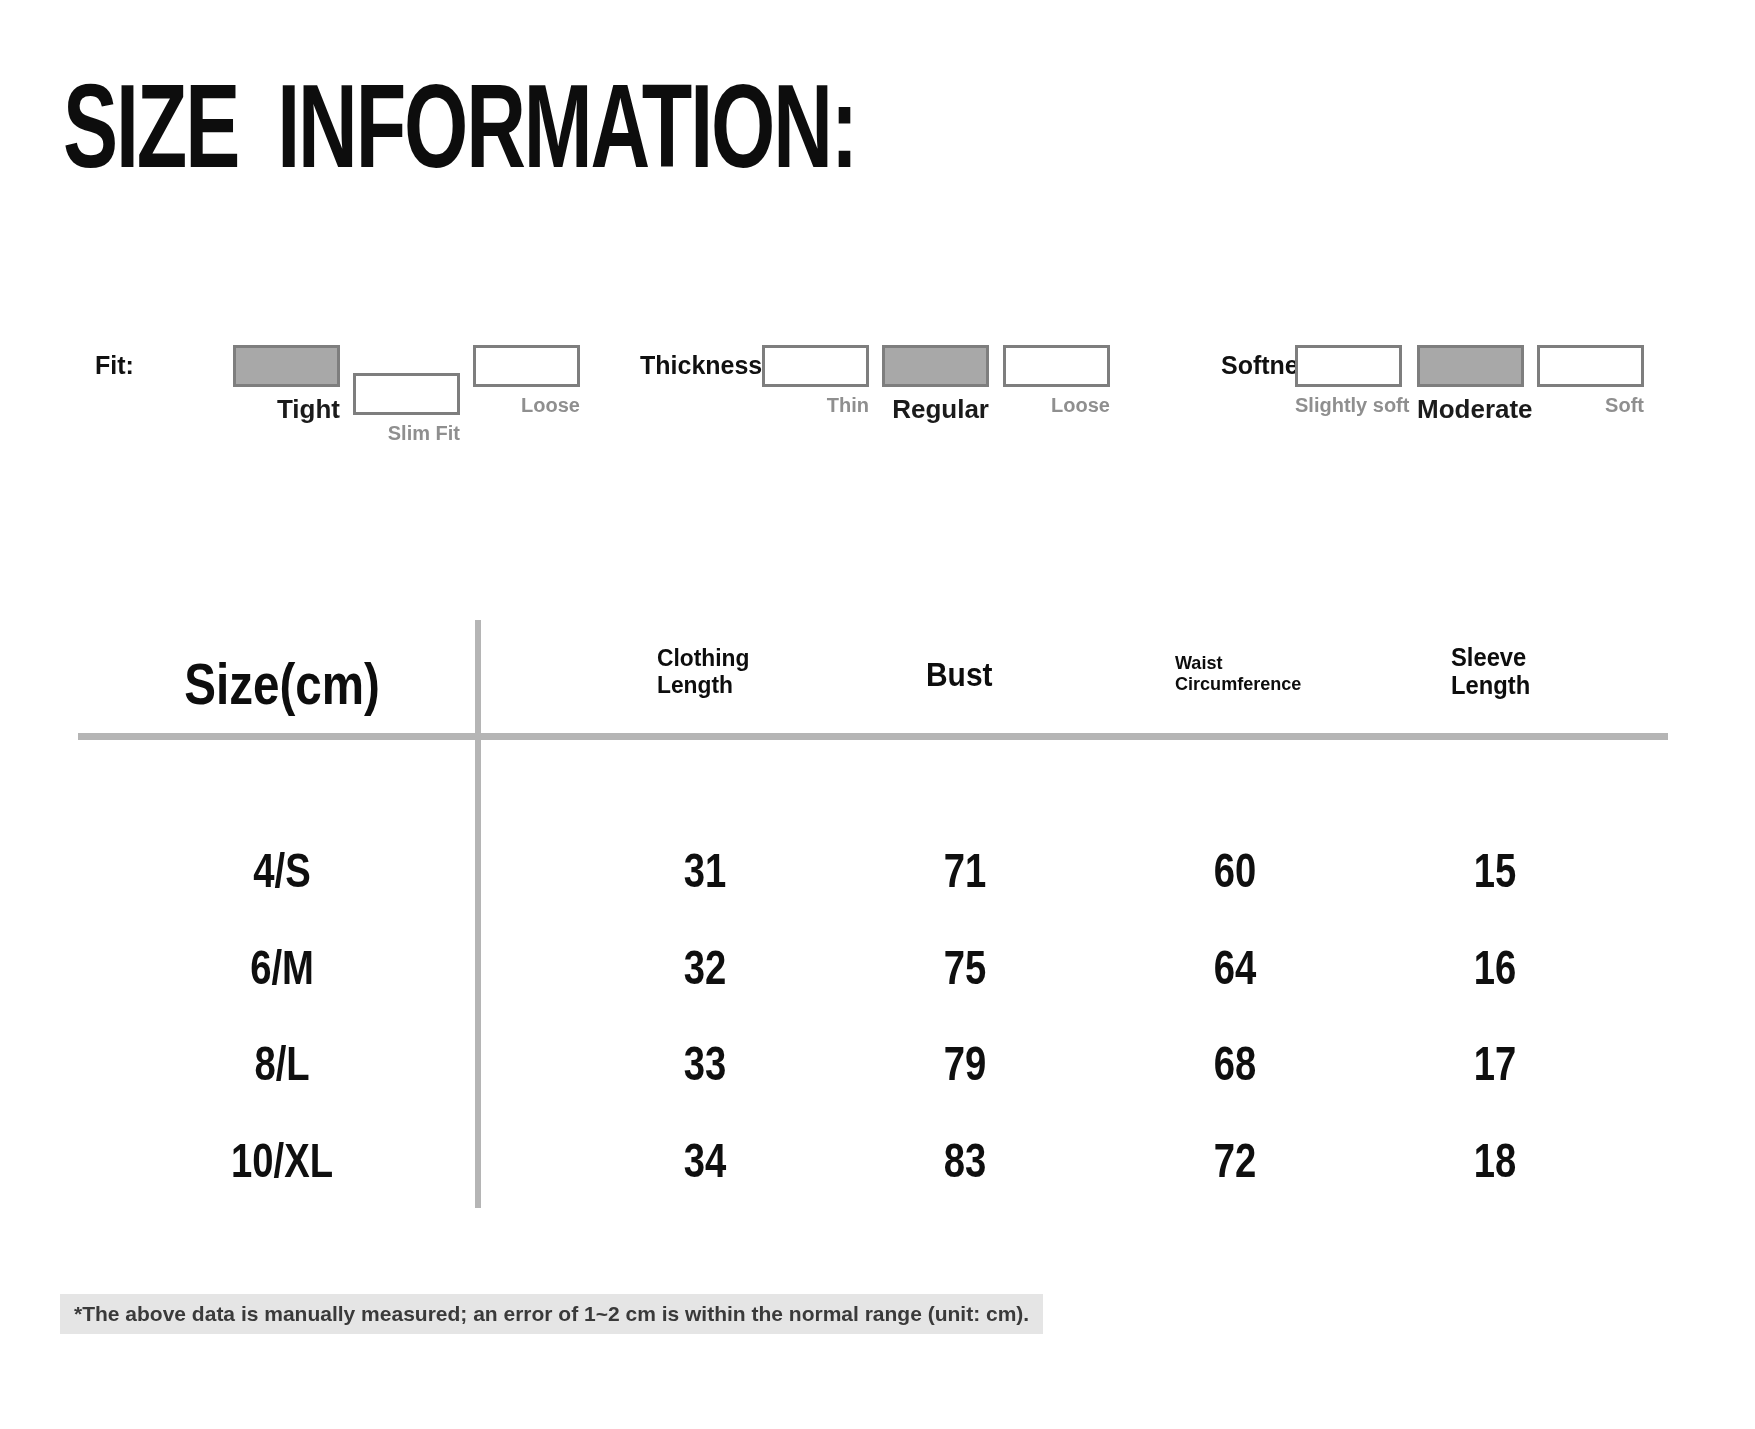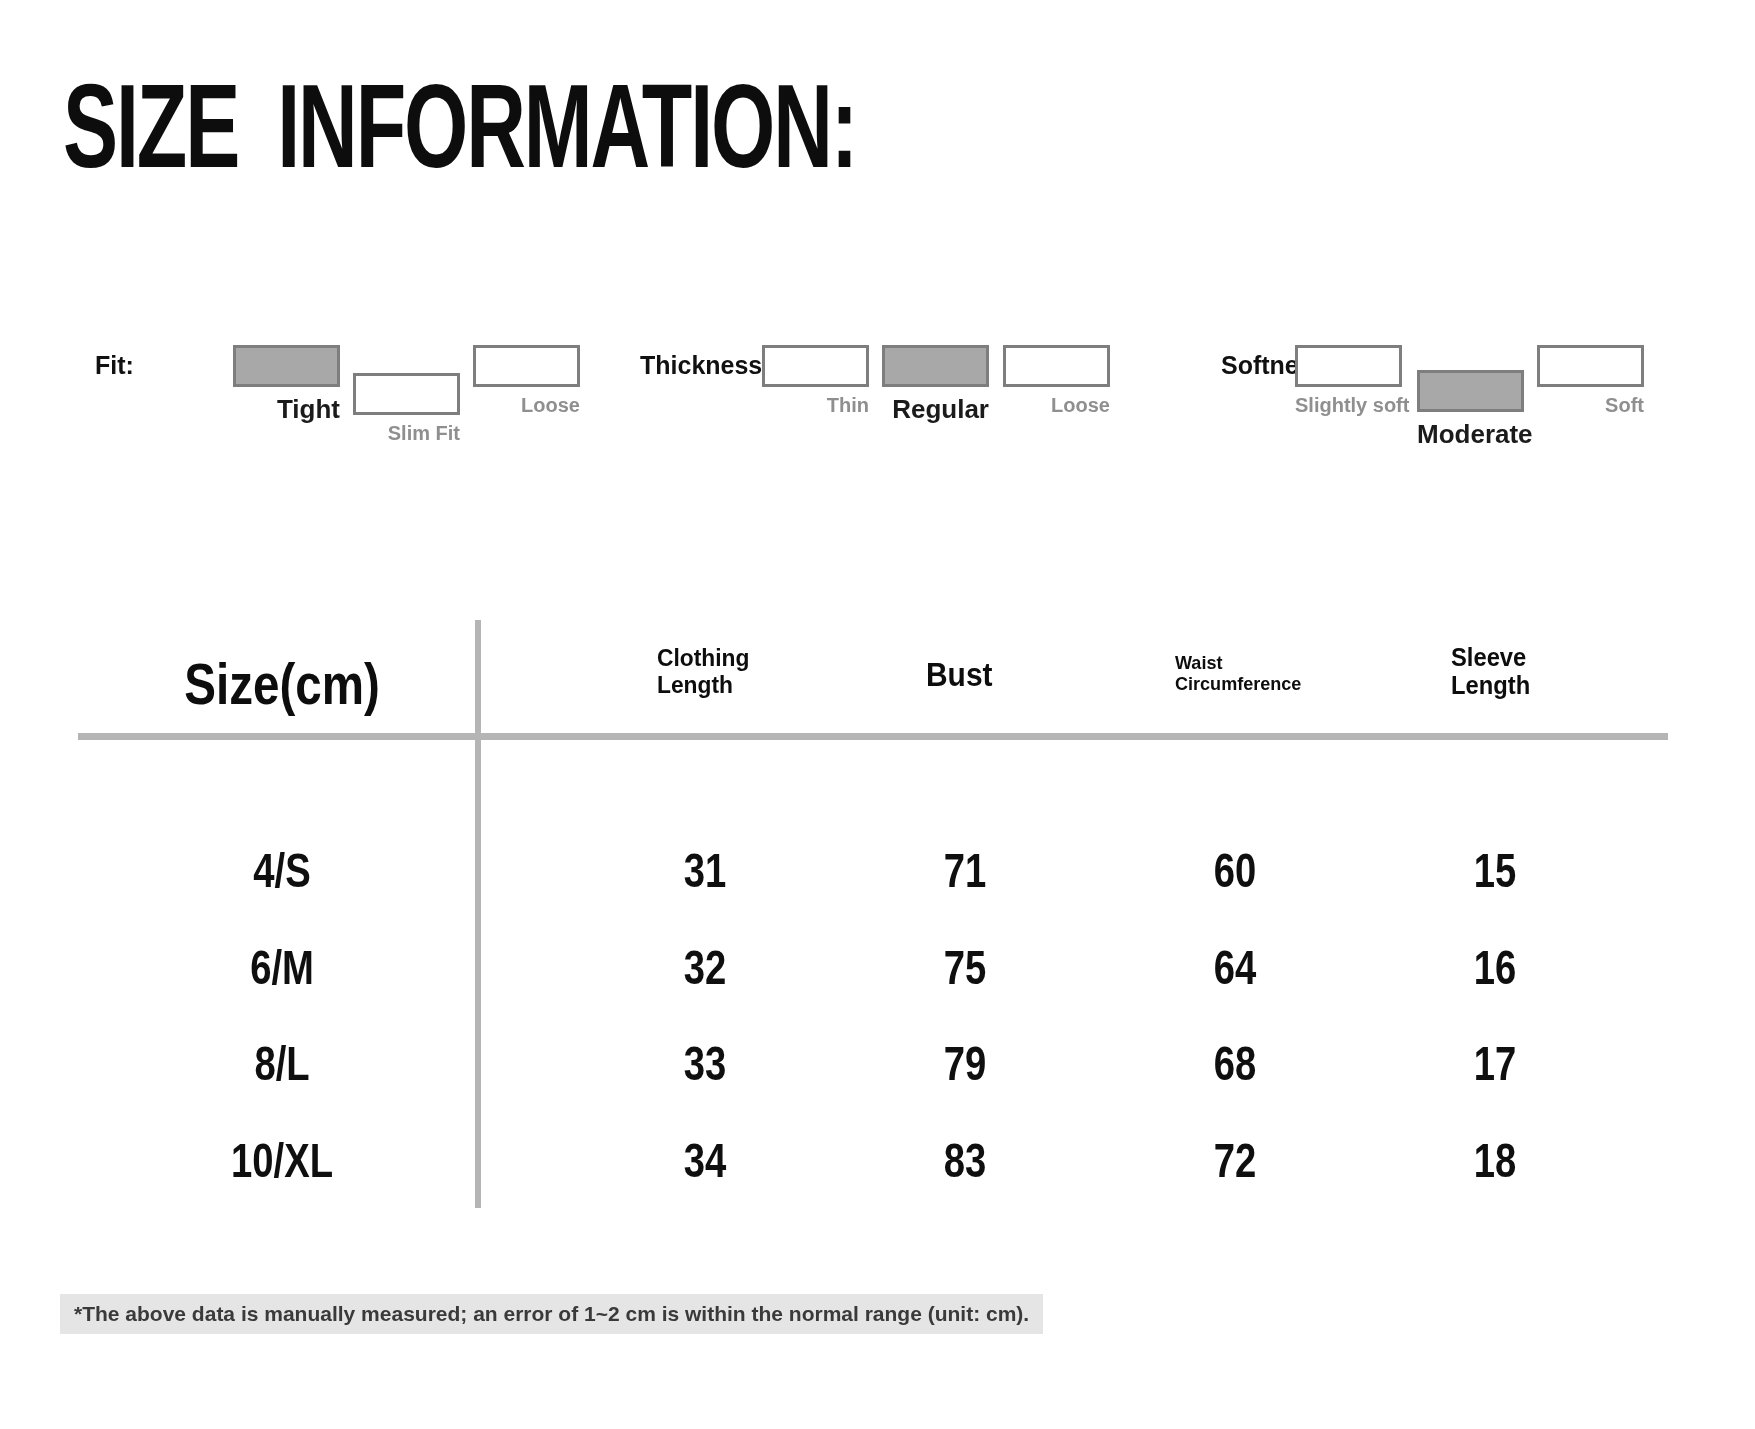--- a/index.html
+++ b/index.html
@@ -30,21 +30,21 @@
   }
   .opt.selected .box{background:#a8a8a8;}
   .opt .opt-label{
     display:block;margin-top:7px;text-align:right;white-space:nowrap;
     font-size:20px;font-weight:700;color:#8f8f8f;
   }
   .opt.selected .opt-label{font-size:26px;color:#1b1b1b;}
   
   .fit-1{left:233px;} .fit-2{left:353px;margin-top:28px;} .fit-3{left:473px;}
   .th-1{left:762px;}  .th-2{left:882px;}  .th-3{left:1003px;}
-  .so-1{left:1295px;} .so-2{left:1417px;margin-top:25px;} .so-3{left:1537px;}
+  .so-1{left:1295px;} .so-2{left:1417px;} .so-3{left:1537px;}
   
   .v-line{position:absolute;left:475px;top:620px;width:6px;height:588px;background:#b5b5b5;}
   .h-line{position:absolute;left:78px;top:733px;width:1590px;height:7px;background:#b5b5b5;}
   .th-size{
     position:absolute;left:282px;top:683px;
     transform:translate(-50%,-50%) scaleX(0.82);
     font-size:58px;font-weight:700;white-space:nowrap;
   }
   .th-small{position:absolute;font-weight:700;line-height:1.12;transform:scaleX(0.95);transform-origin:left top;}
   .th-clothing{left:657px;top:645px;width:115px;font-size:24px;}

